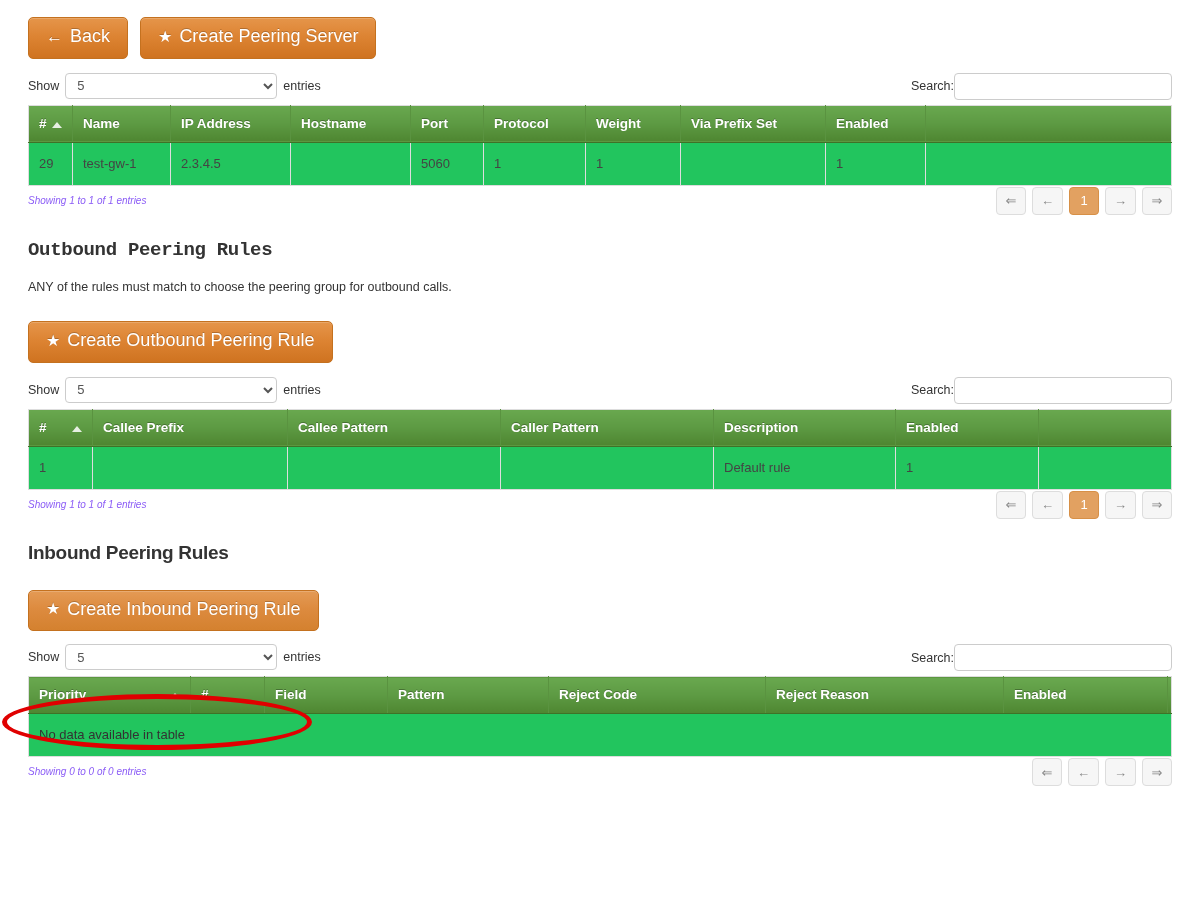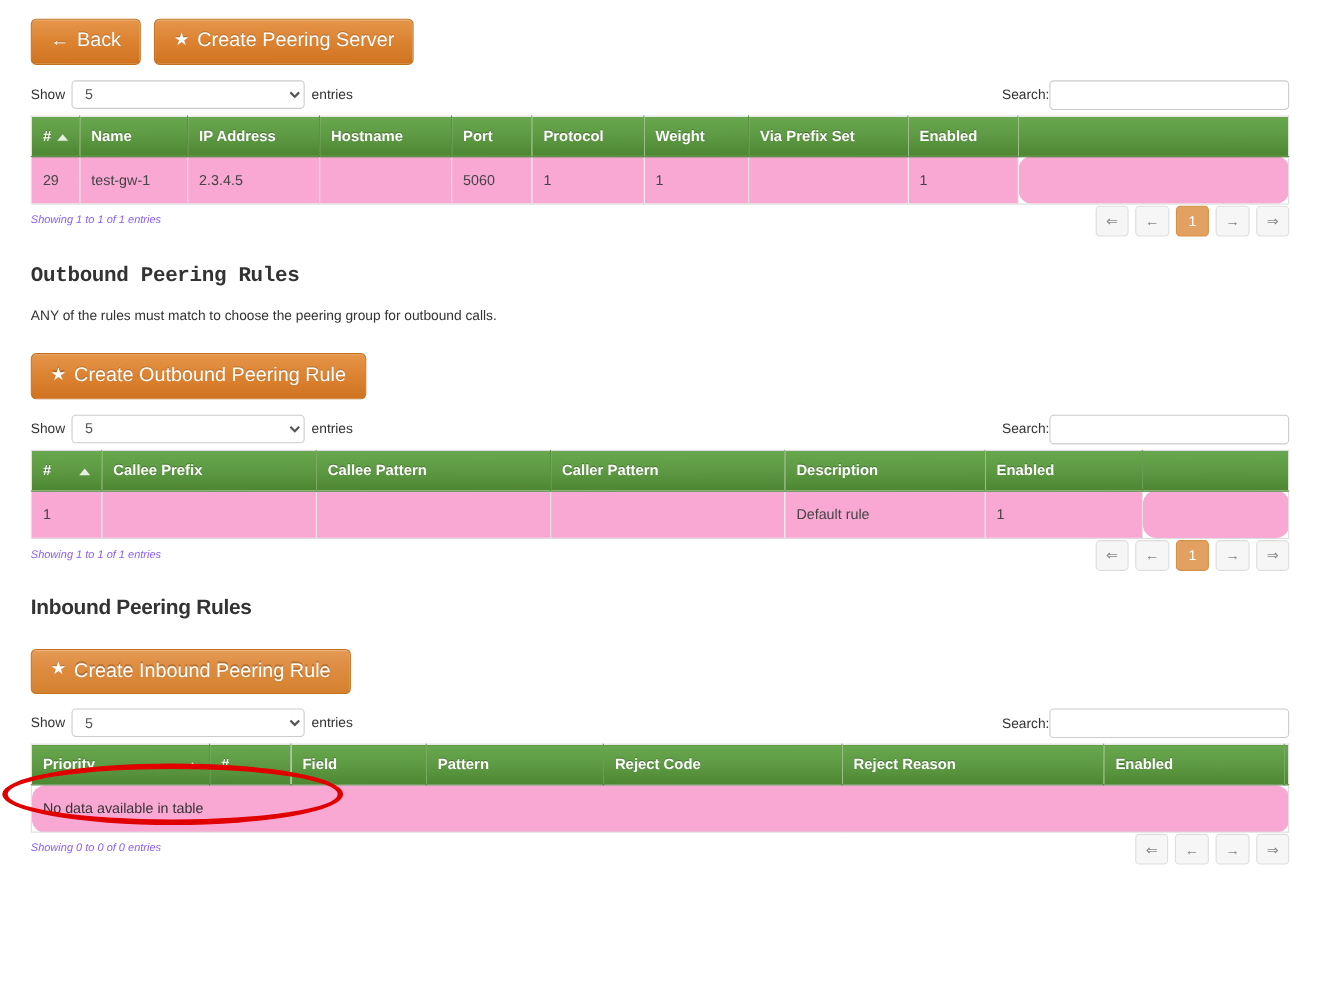--- a/index.html
+++ b/index.html
@@ -97,30 +97,30 @@
   table.dt thead th:last-child { border-right: none; }
   table.dt thead th .sort-asc {
     position: absolute; right: 10px; top: 50%;
     margin-top: -2px;
     width: 0; height: 0;
     border-left: 5px solid transparent;
     border-right: 5px solid transparent;
     border-bottom: 6px solid rgba(255,255,255,.85);
   }
   table.dt tbody td {
-    background: #f9a8d4;
+    background: #22c55e;
     color: #444444;
     font-size: 13px;
     padding: 13px 10px 14px 10px;
     border-right: 1px solid #dddddd;
     border-bottom: 1px solid #dddddd;
     overflow: hidden;
     white-space: nowrap;
   }
-  table.dt tbody td:last-child { border-right: none; border-radius: 12px; }
+  table.dt tbody td:last-child { border-right: none; }
   table.dt tbody td.empty-msg {
     text-align: left;
     padding-left: 10px;
     color: #333;
     font-size: 13px;
   }
 
   
   .dt-bottom { position: relative; height: 34px; margin-top: 9px; }
   .dt-info { font-size: 10px; color: #8b5cf6; font-style: italic; }

